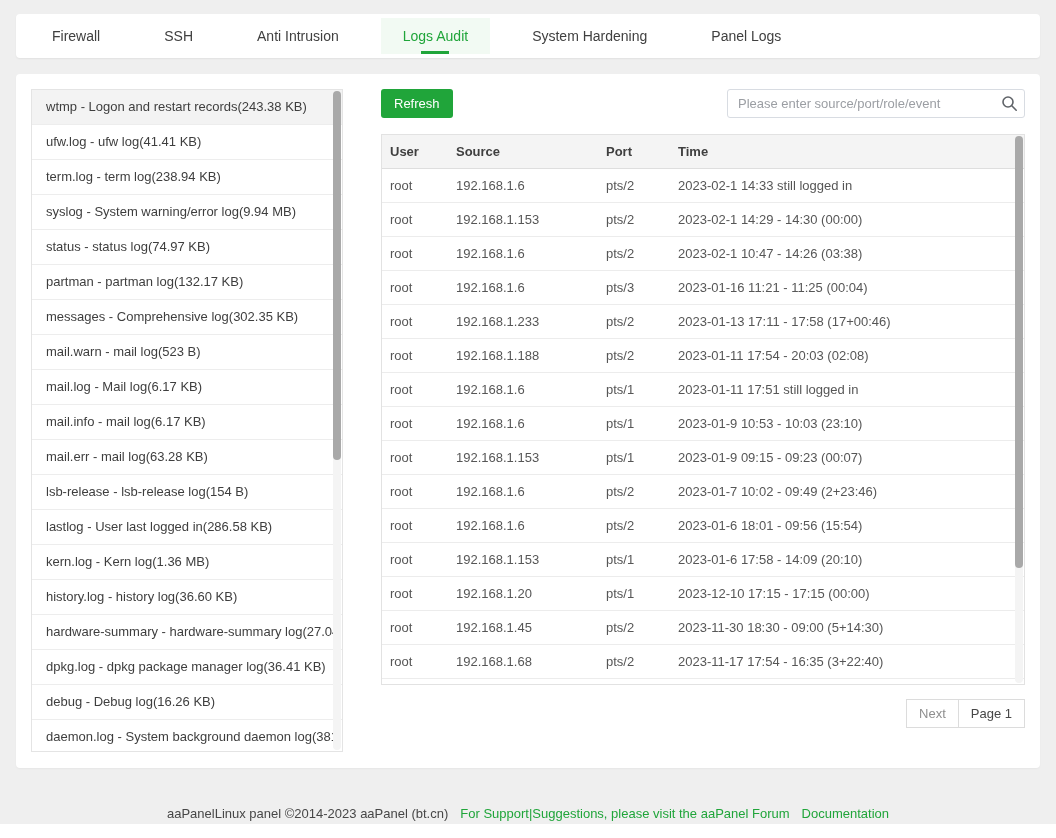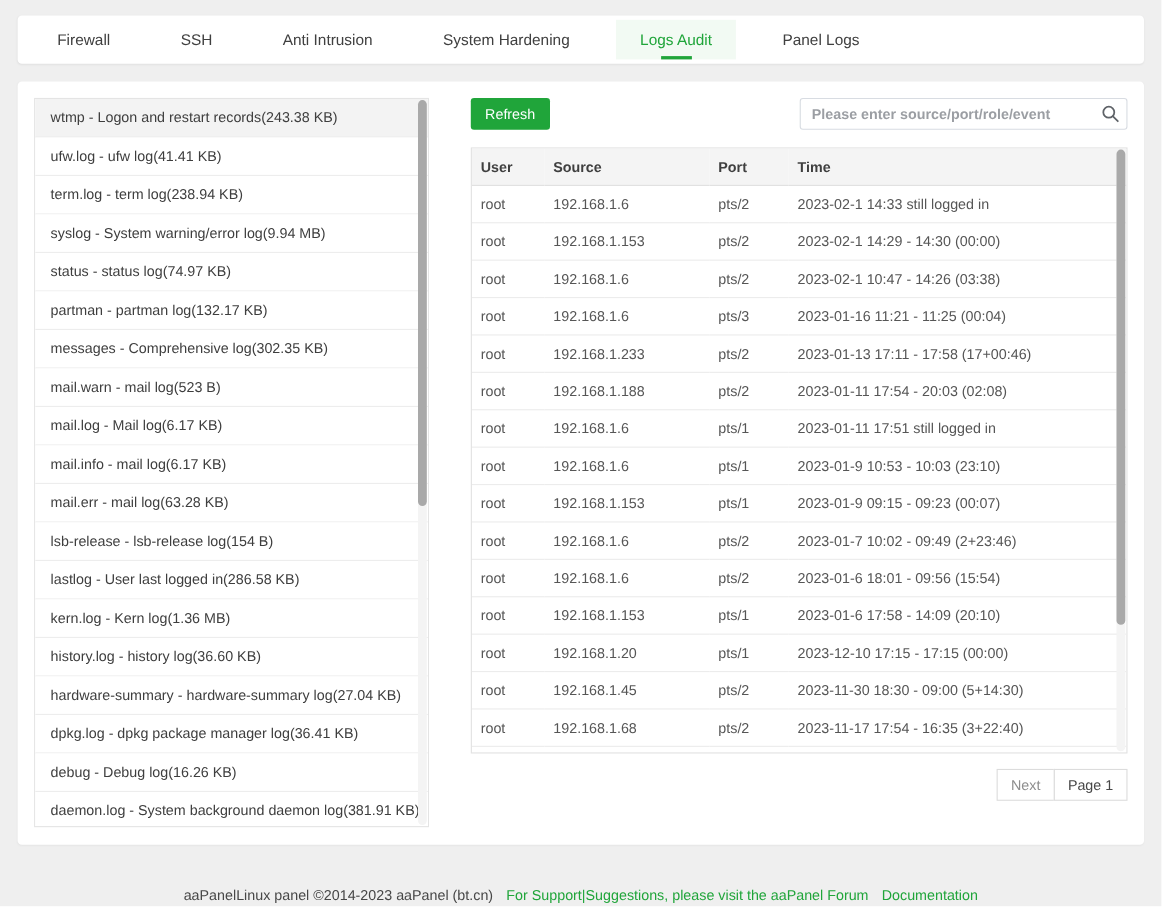--- a/index.html
+++ b/index.html
@@ -13,37 +13,37 @@
          font-size:14px; color:#404040; cursor:pointer; white-space:nowrap; }
   .tab.active { color:#20a53a; background:#f2faf3; }
   .tab.active::after { content:""; position:absolute; left:50%; transform:translateX(-50%);
                        bottom:0; width:28px; height:3px; background:#20a53a; }
 
   
   .main-card { margin:16px 16px 0; background:#fff; border-radius:4px; padding:15px;
                display:flex; height:694px; box-shadow:0 1px 2px rgba(0,0,0,.04); }
 
   
-  .sidebar { position:relative; flex:none; width:359px; height:663px;
+  .sidebar { position:relative; flex:none; width:312px; height:663px;
              border:1px solid #e4e4e4; overflow:hidden; background:#fff; }
   .log-item { height:35px; line-height:34px; padding-left:14px; border-bottom:1px solid #ededed;
               font-size:13px; color:#3e3e3e; background:#fff; cursor:pointer; white-space:nowrap; overflow:hidden; }
   .log-item.selected { background:#f3f3f3; }
   .v-scroll { position:absolute; top:1px; right:1px; bottom:1px; width:8px;
               background:#f4f4f4; border-radius:4px; }
   .v-scroll .thumb { position:absolute; top:0; left:0; width:8px; background:#a9a9a9; border-radius:4px; }
 
   
   .content { flex:1; margin-left:38px; min-width:0; }
   .toolbar { display:flex; justify-content:space-between; align-items:center; height:29px; }
   .refresh-btn { background:#20a53a; color:#fff; border:none; border-radius:3px; height:29px;
                  padding:0 13px; font-size:13px; font-family:inherit; cursor:pointer; }
   .search-box { position:relative; width:298px; height:29px; }
   .search-input { width:100%; height:29px; border:1px solid #d8dce2; border-radius:3px;
-                  padding:0 32px 0 10px; font-size:13px; color:#333; font-family:inherit; outline:none;font-weight:bold; }
+                  padding:0 32px 0 10px; font-size:13px; color:#333; font-family:inherit; outline:none; }
   .search-input::placeholder { color:#9b9ea3; }
   .search-icon { position:absolute; right:7px; top:6px; width:17px; height:17px; cursor:pointer; }
 
   
   .table-wrap { position:relative; margin-top:16px; height:551px; border:1px solid #e2e2e2;
                 overflow:hidden; background:#fff; }
   table { border-collapse:collapse; width:100%; font-size:13px; table-layout:fixed; }
   col.c-user { width:66px; } col.c-source { width:150px; } col.c-port { width:72px; }
   thead th { background:#f4f4f4; height:33px; text-align:left; padding-left:8px;
              font-weight:bold; color:#3f3f3f; border-bottom:1px solid #dedede; }
@@ -73,26 +73,26 @@
       </div>
 
       <div class="tab">
         <span>SSH</span>
       </div>
 
       <div class="tab">
         <span>Anti Intrusion</span>
       </div>
 
-      <div class="tab">
-        <span>System Hardening</span>
-      </div>
-
       <div class="tab active">
         <span>Logs Audit</span>
+      </div>
+
+      <div class="tab">
+        <span>System Hardening</span>
       </div>
 
       <div class="tab">
         <span>Panel Logs</span>
       </div>
     </div>
 
   <div class="main-card">
 
     <div class="sidebar">

